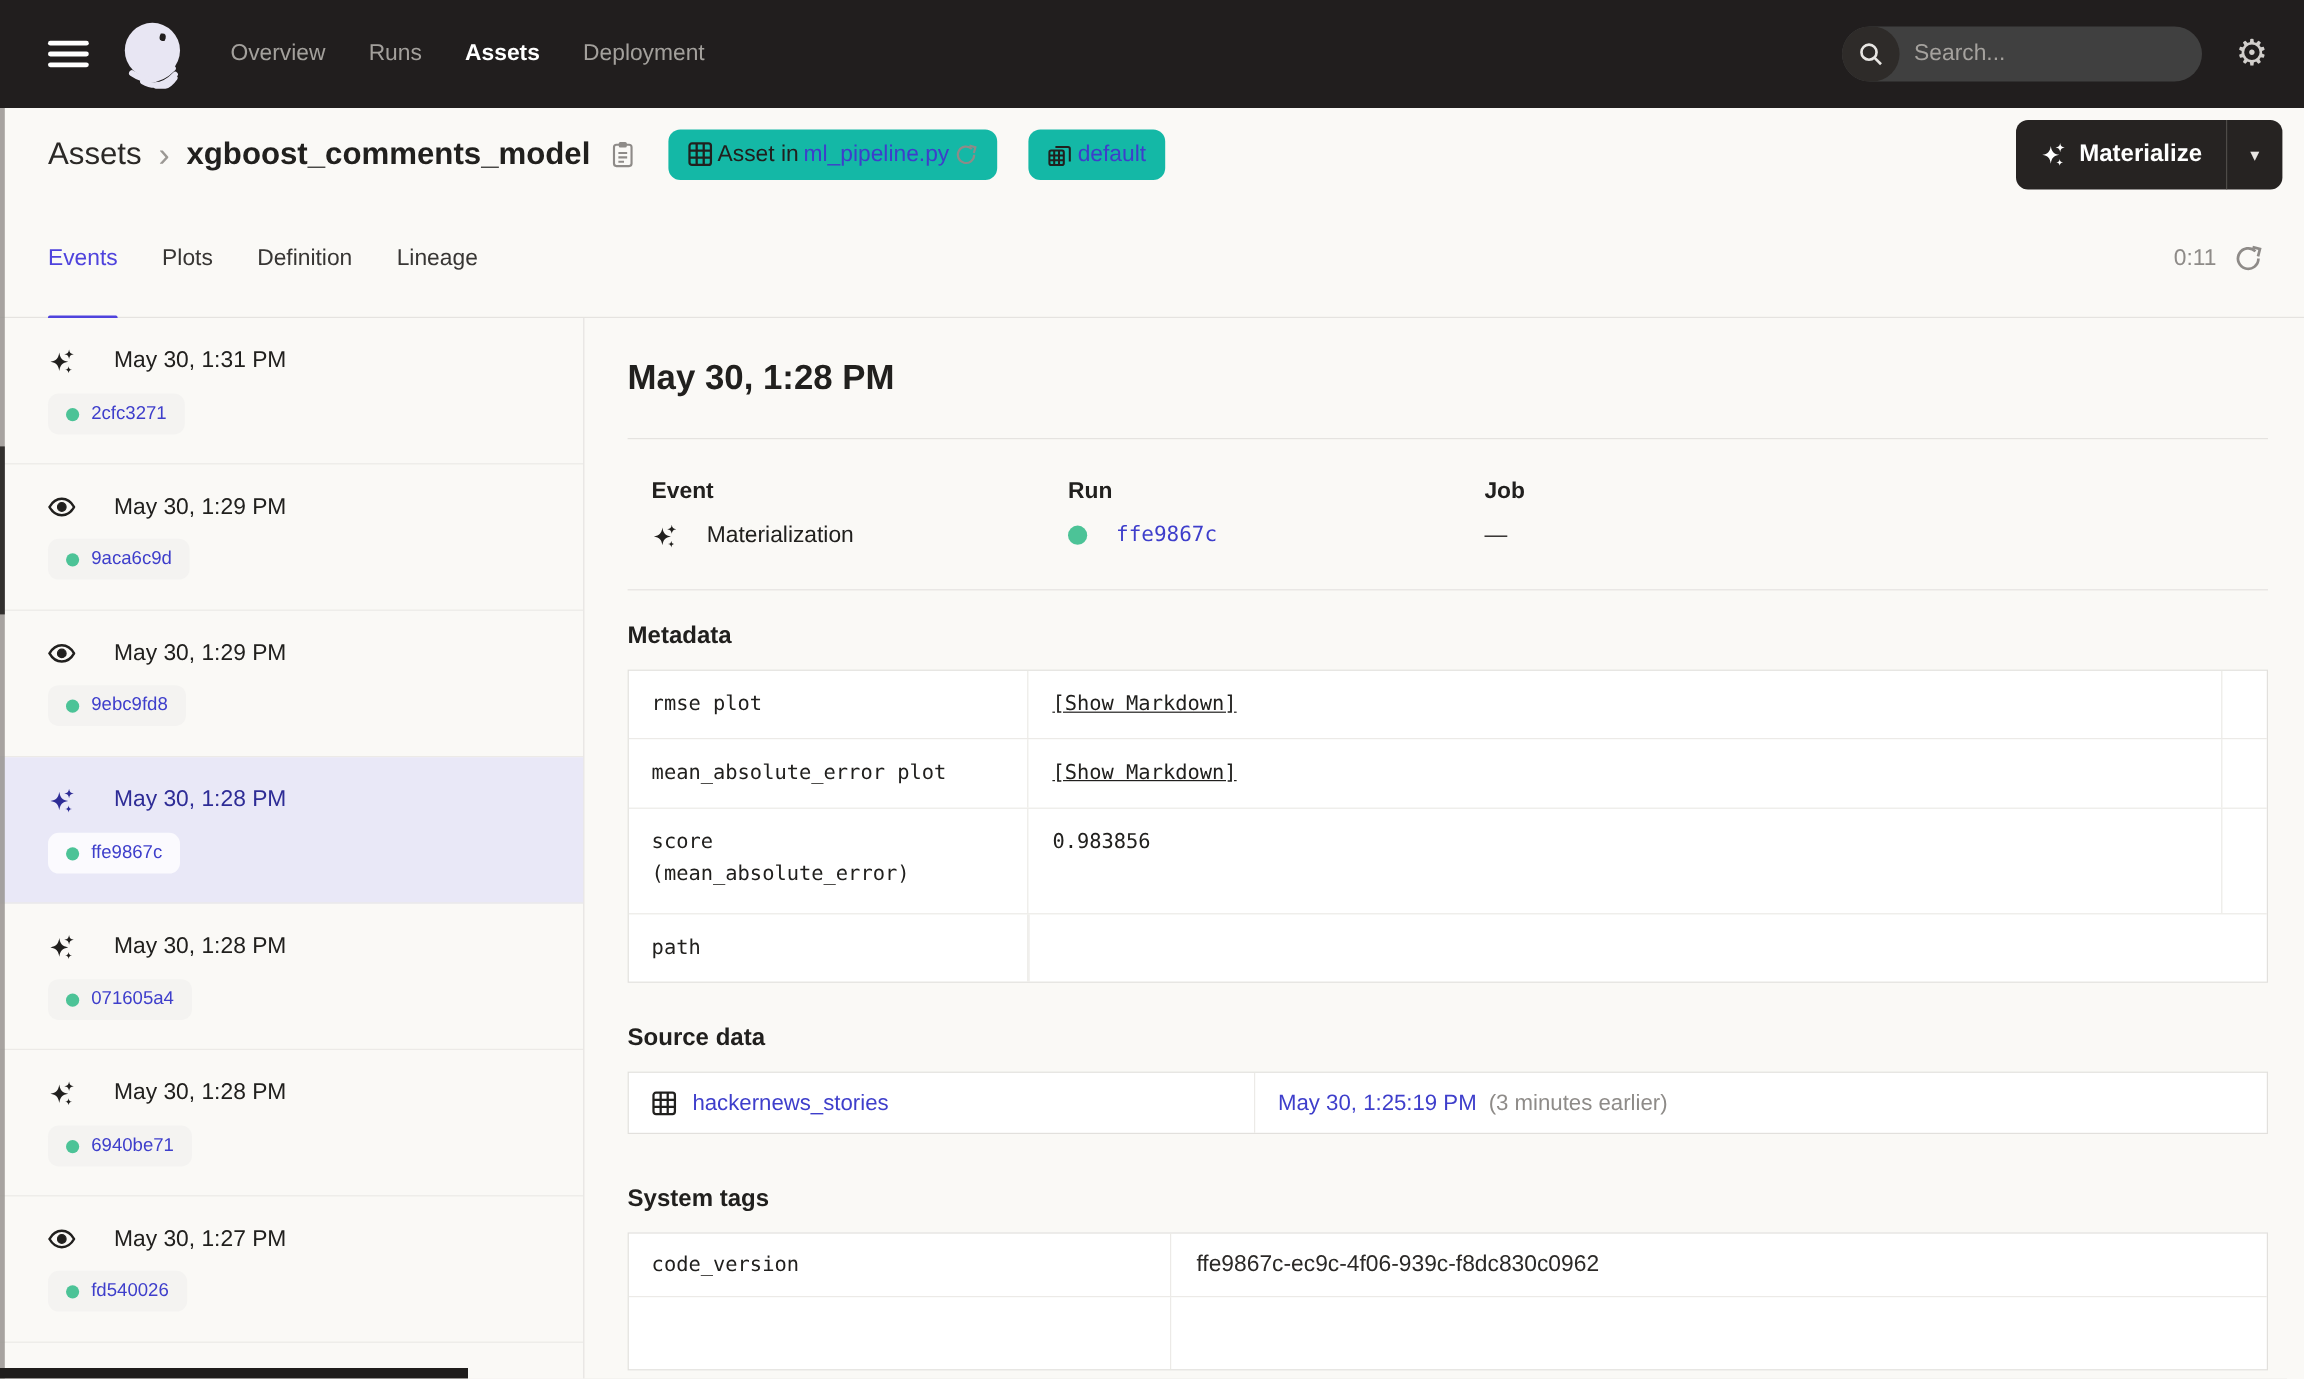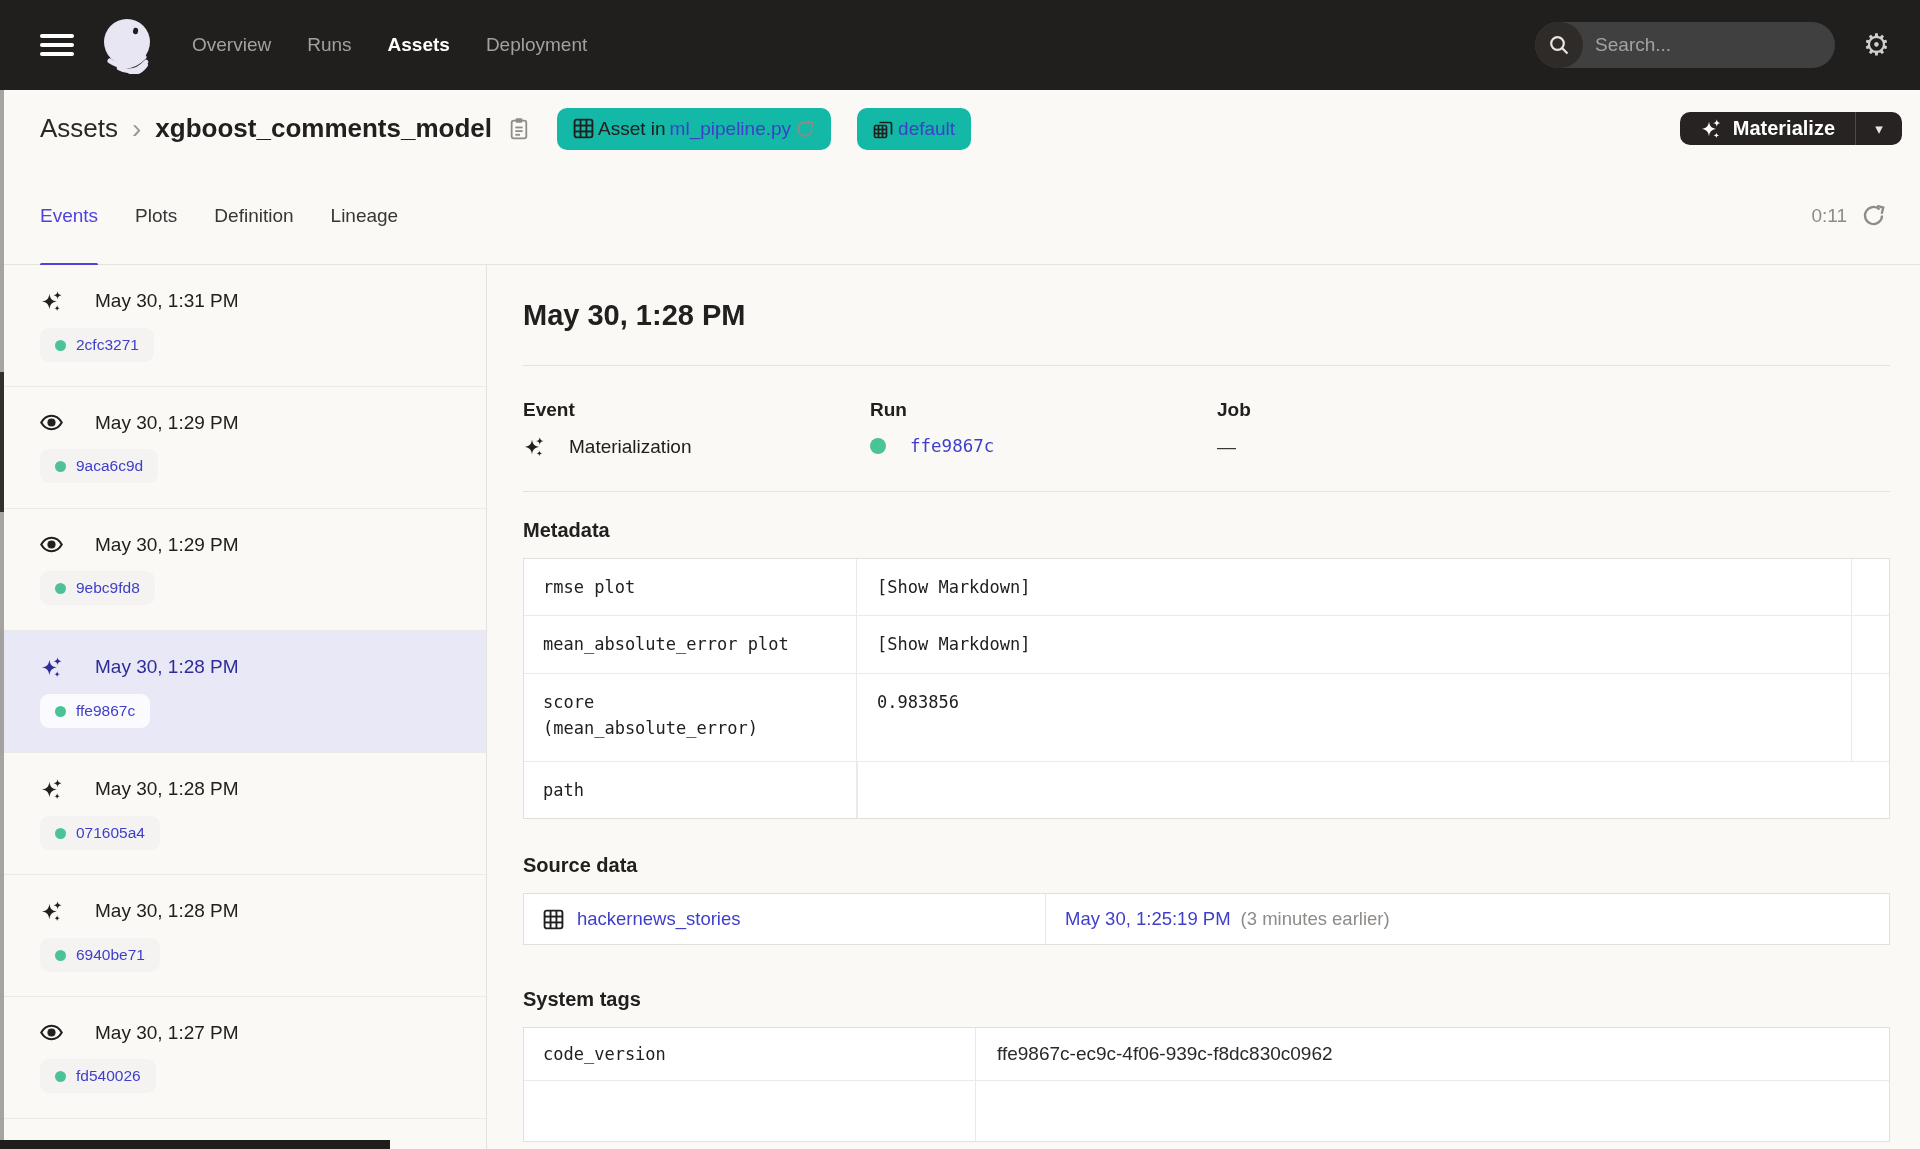--- a/index.html
+++ b/index.html
@@ -24,21 +24,21 @@
 
   
   .header-row { position:absolute; top:90px; left:0; right:0; height:77px; display:flex; align-items:center; padding:0 18px 0 40px; }
   .crumb-root { font-size:26px; color:#2B2927; cursor:pointer; }
   .crumb-sep { font-size:28px; color:#9B9894; margin:0 14px; }
   .crumb-title { font-size:26px; font-weight:700; color:#21201E; }
   .icon-btn { background:none; border:none; cursor:pointer; display:inline-flex; align-items:center; padding:0; }
   .copy-crumb { margin-left:16px; }
   .pill { display:inline-flex; align-items:center; gap:4px; height:42px; padding:0 16px; background:#14b8a6; border-radius:10px; font-size:19px; color:#21201E; margin-left:26px; cursor:pointer; }
   .pill .link { color:#3E3ECB; }
-  .materialize { margin-left:auto; height:33px; background:#262322; border-radius:10px; display:flex; align-items:stretch; color:#fff; overflow:hidden; }
+  .materialize { margin-left:auto; height:58px; background:#262322; border-radius:10px; display:flex; align-items:stretch; color:#fff; overflow:hidden; }
   .materialize-main { display:flex; align-items:center; gap:11px; padding:0 20px; font-size:20px; font-weight:600; cursor:pointer; }
   .materialize-caret { width:47px; display:flex; align-items:center; justify-content:center; border-left:1px solid #4E4B48; cursor:pointer; font-size:15px; color:#E8E6E3; }
 
   
   .tabs-row { position:absolute; top:167px; left:0; right:0; height:98px; border-bottom:1px solid #E5E3E0; display:flex; align-items:center; padding:0 34px 0 40px; }
   .tab { position:relative; font-size:19px; font-weight:500; color:#383634; margin-right:37px; height:98px; display:flex; align-items:center; cursor:pointer; }
   .tab.active { color:#4F43DD; }
   .tab.active::after { content:""; position:absolute; left:0; right:0; bottom:-1px; height:3px; background:#4F43DD; border-radius:2px; }
   .tabs-right { margin-left:auto; display:flex; align-items:center; gap:14px; color:#8E8B88; font-size:19px; }
 
@@ -49,36 +49,36 @@
   .event-head { display:flex; align-items:flex-start; gap:32px; font-size:19px; color:#21201E; }
   .event-item.selected .event-head { color:#2E2C96; }
   .run-pill { display:inline-flex; align-items:center; gap:10px; margin-top:15px; margin-left:0; background:#F4F3F1; border-radius:9px; padding:8px 15px; font-size:15.5px; color:#3E3ECB; cursor:pointer; }
   .event-item.selected .run-pill { background:#FBFAFE; }
   .dot { width:11px; height:11px; border-radius:50%; background:#4CC397; flex:0 0 auto; }
 
   
   .main { position:absolute; top:265px; left:487px; right:0; bottom:0; padding:34px 30px 0 36px; overflow:hidden; }
   .main-title { font-size:29px; font-weight:700; color:#21201E; }
   .hr { height:1px; background:#E5E3E0; margin-top:33px; }
-  .summary { display:flex; margin-top:33px; }
+  .summary { display:flex; margin-top:33px;margin-left:20px; }
   .sum-col { width:347px; }
   .sum-label { font-size:19px; font-weight:700; color:#21201E; }
   .sum-value { margin-top:15px; display:flex; align-items:center; gap:24px; font-size:19px; color:#21201E; }
   .run-dot { width:16px; height:16px; border-radius:50%; background:#4CC397; }
   .run-link { font-size:17.5px; color:#3E3ECB; cursor:pointer; }
   .sum-dash { color:#3A3836; }
   .section-h { font-size:20px; font-weight:700; color:#21201E; }
   .h-meta { margin-top:27px; }
   .table { margin-top:16px; background:#FFFFFF; border:1px solid #E2E0DD; }
   .trow { display:flex; align-items:stretch; border-top:1px solid #ECEAE7; }
   .trow:first-child { border-top:none; }
   .meta-key { width:333px; flex:0 0 auto; padding:15px 10px 15px 19px; font-size:17px; color:#21201E; border-right:1px solid #ECEAE7; white-space:pre-line; line-height:1.55; }
   .meta-val { flex:1; padding:15px 10px 15px 20px; font-size:17px; color:#21201E; display:flex; align-items:flex-start; gap:13px; line-height:1.55; }
   .meta-extra { width:38px; flex:0 0 auto; border-left:1px solid #ECEAE7; }
-  .md-link, .path-link { color:#21201E; cursor:pointer; }
+  .md-link, .path-link { color:#21201E; text-decoration:underline; cursor:pointer; }
   .h-source { margin-top:35px; }
   .source-cell-a { width:522px; flex:0 0 auto; display:flex; align-items:center; gap:13px; padding:14px 10px 14px 19px; border-right:1px solid #ECEAE7; font-size:18.5px; }
   .asset-link { color:#3E3ECB; cursor:pointer; }
   .source-cell-b { flex:1; display:flex; align-items:center; gap:10px; padding:14px 10px 14px 19px; font-size:18.5px; }
   .ts-link { color:#3E3ECB; cursor:pointer; }
   .ts-note { color:#8E8B88; }
   .h-tags { margin-top:43px; }
   .tag-key { width:452px; flex:0 0 auto; padding:16px 10px 16px 19px; font-size:17px; color:#21201E; border-right:1px solid #ECEAE7; }
   .tag-val { flex:1; padding:15px 10px 15px 21px; font-size:19px; color:#2B2927; }
   .tag-filler { height:60px; }

